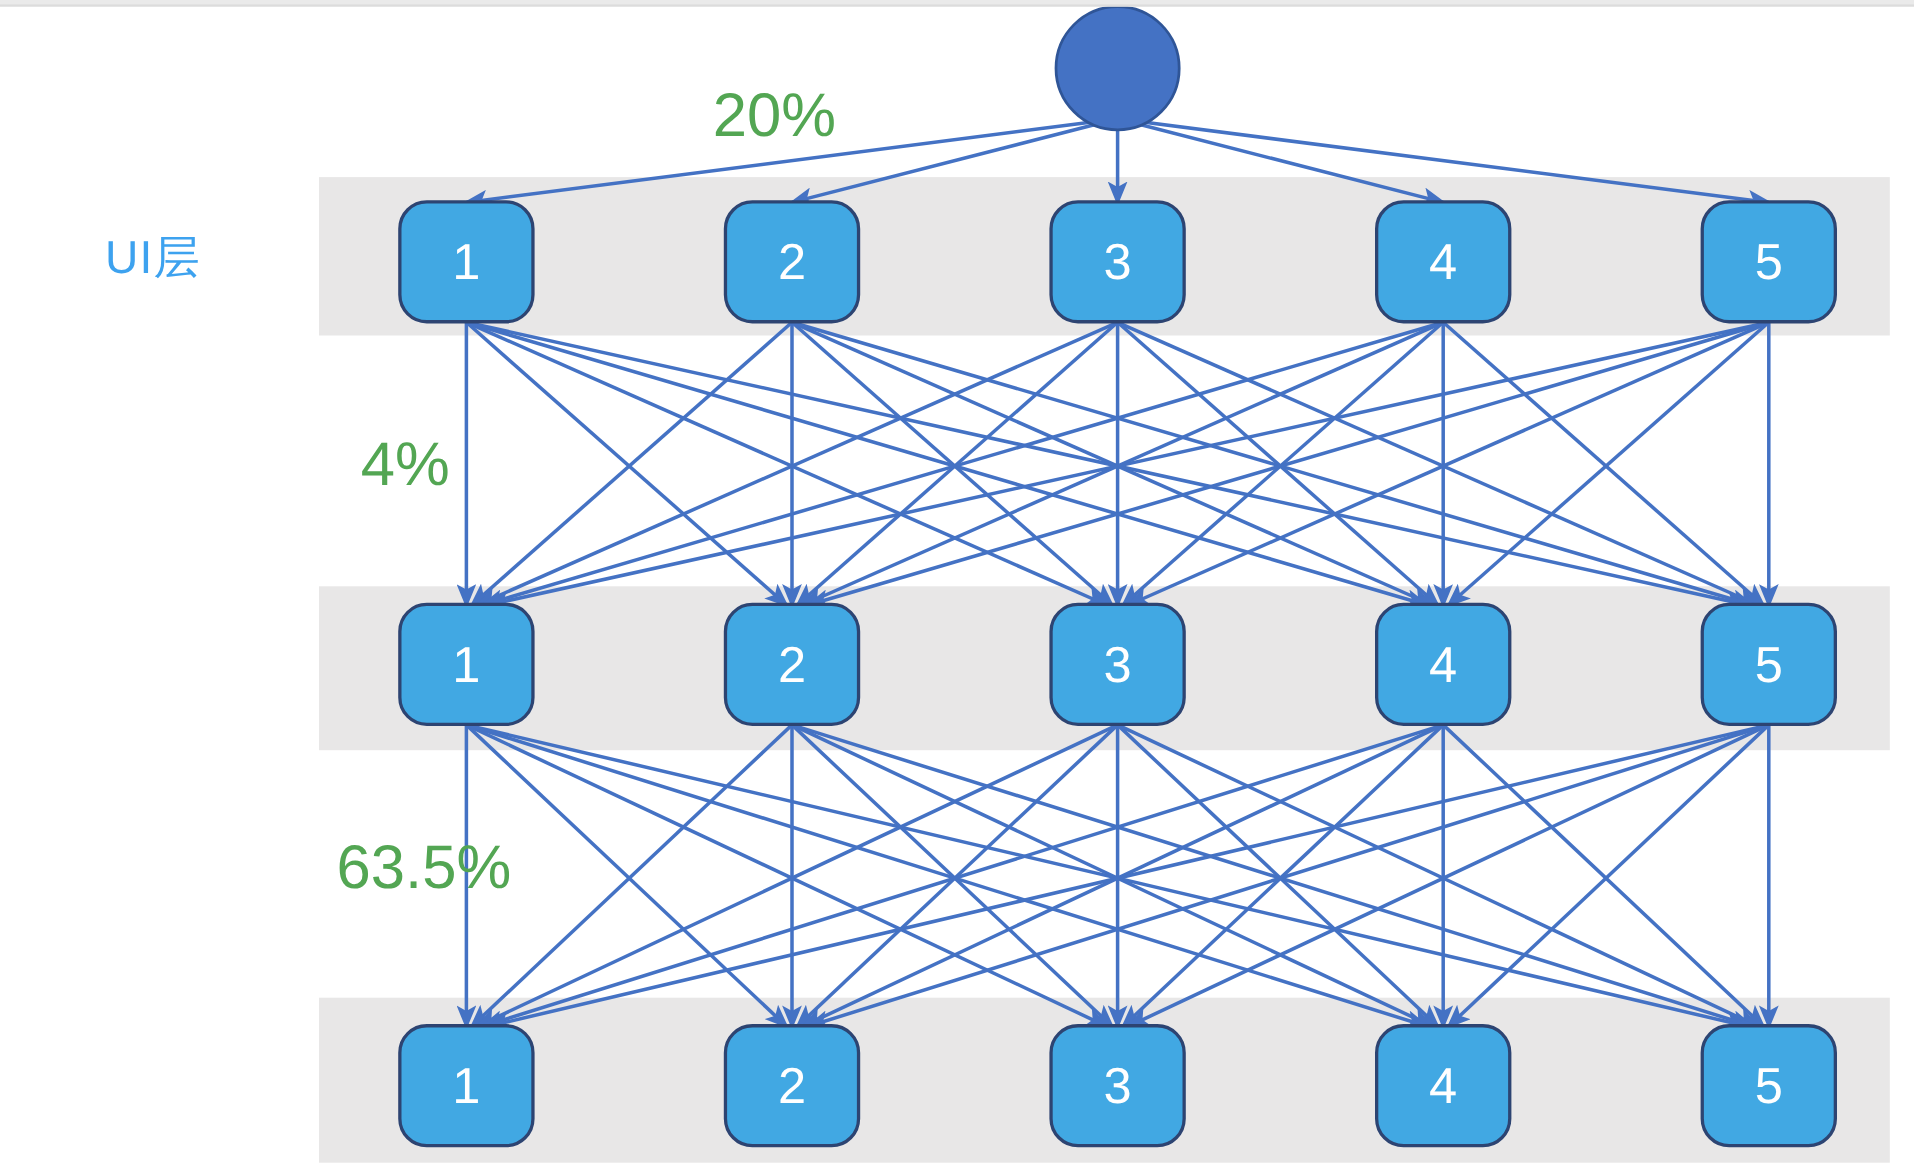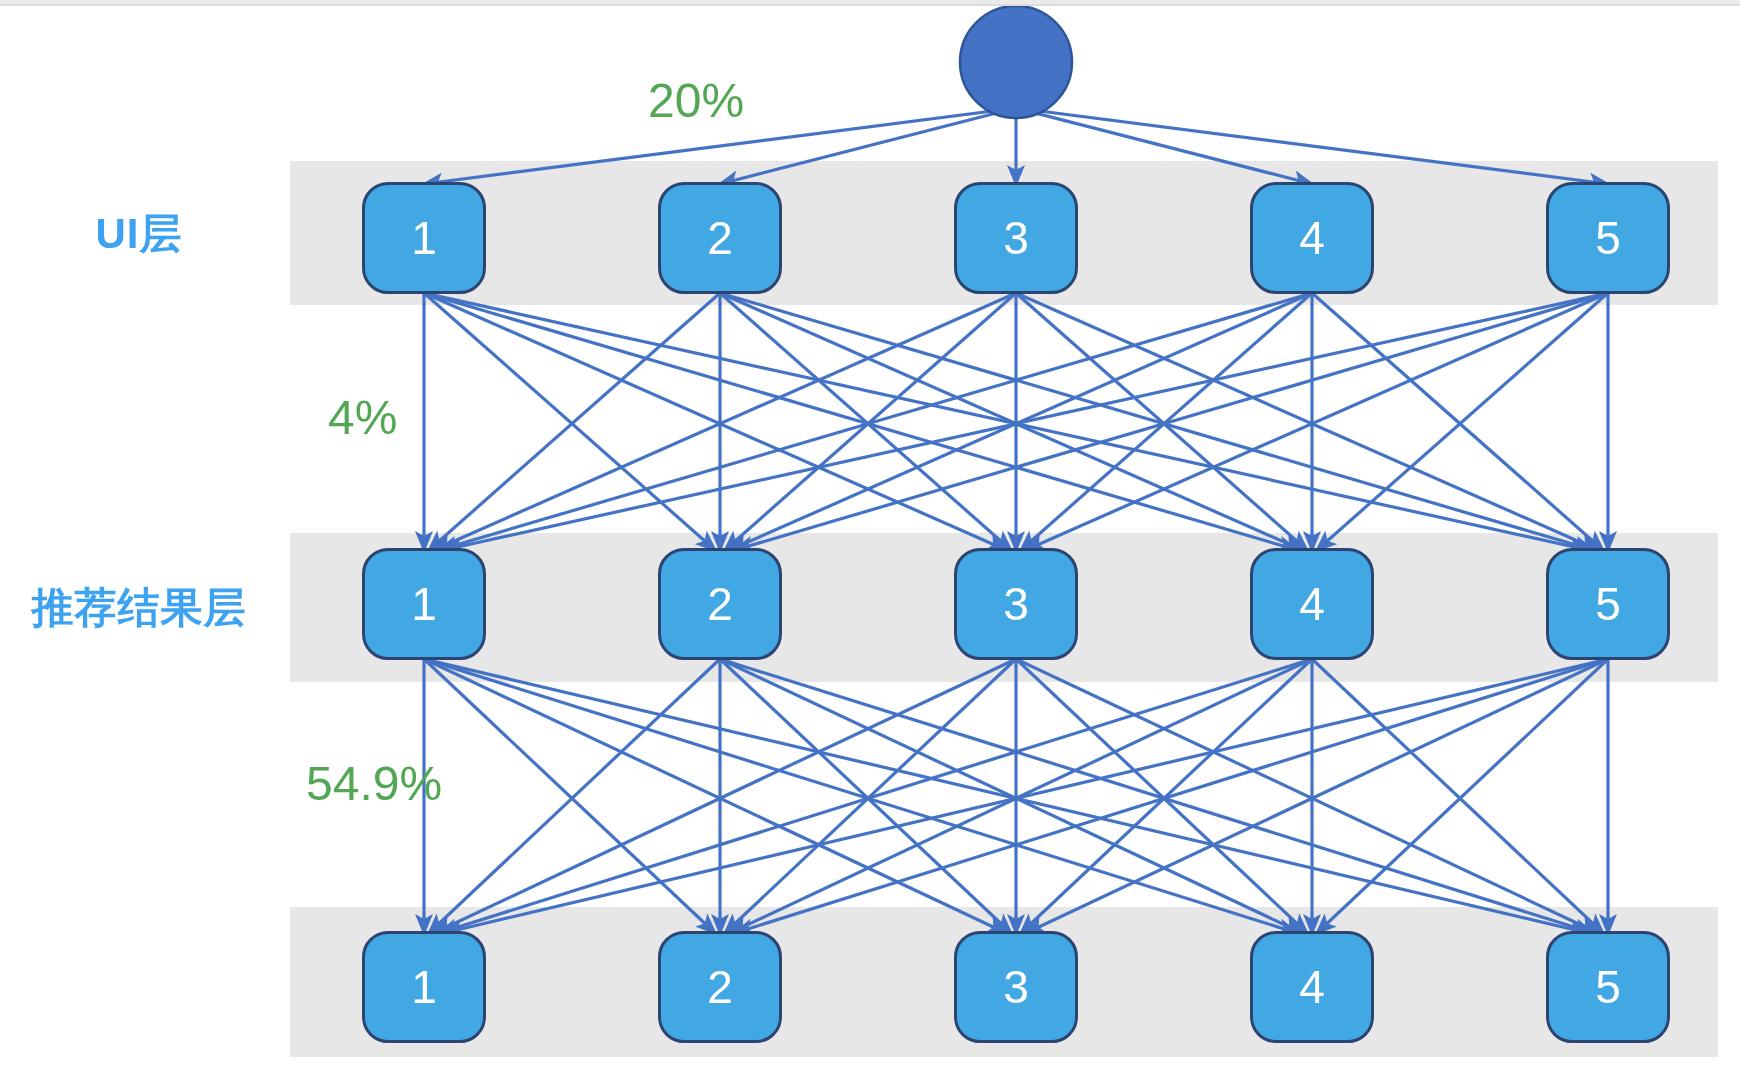--- a/index.html
+++ b/index.html
@@ -62,33 +62,33 @@
   .col4 { left: 1250px; }
   .col5 { left: 1546px; }
 
   .layer-label {
     position: absolute;
     left: 25px;
     width: 228px;
     text-align: center;
     color: #3da2ef;
     font-size: 42px;
-    font-weight: 700;
+    font-weight: 400;
     letter-spacing: 1px;
     z-index: 2;
     line-height: 1.1;
   }
   .label-1 { top: 211px; }
   .label-2 { top: 585px; }
   .label-3 { top: 962px; }
 
   .rate-label {
     position: absolute;
     color: #53a653;
-    font-size: 48px;
+    font-size: 56px;
     font-weight: 400;
     z-index: 3;
     line-height: 1;
   }
   .rate-1 { left: 648px; top: 77px; }
   .rate-2 { left: 328px; top: 394px; }
   .rate-3 { left: 306px; top: 760px; }
 </style>
 </head>
 <body>
@@ -159,25 +159,24 @@
       <line x1="1312" y1="659" x2="1603" y2="933" stroke="#4472c4" stroke-width="3.2" marker-end="url(#arw)"></line>
       <line x1="1608" y1="659" x2="444" y2="933" stroke="#4472c4" stroke-width="3.2" marker-end="url(#arw)"></line>
       <line x1="1608" y1="659" x2="735" y2="933" stroke="#4472c4" stroke-width="3.2" marker-end="url(#arw)"></line>
       <line x1="1608" y1="659" x2="1026" y2="933" stroke="#4472c4" stroke-width="3.2" marker-end="url(#arw)"></line>
       <line x1="1608" y1="659" x2="1317" y2="933" stroke="#4472c4" stroke-width="3.2" marker-end="url(#arw)"></line>
       <line x1="1608" y1="659" x2="1608" y2="933" stroke="#4472c4" stroke-width="3.2" marker-end="url(#arw)"></line>
       <circle cx="1016" cy="62" r="56" fill="#4472c4" stroke="#2f5597" stroke-width="2.5"></circle>
     </svg>
 
   <div class="layer-label label-1">UI层</div>
-  <div class="layer-label label-2">推荐结果层</div>
 
   <div class="rate-label rate-1">20%</div>
   <div class="rate-label rate-2">4%</div>
-  <div class="rate-label rate-3">54.9%</div>
+  <div class="rate-label rate-3">63.5%</div>
 
   <div class="node row1 col1">1</div>
   <div class="node row1 col2">2</div>
   <div class="node row1 col3">3</div>
   <div class="node row1 col4">4</div>
   <div class="node row1 col5">5</div>
 
   <div class="node row2 col1">1</div>
   <div class="node row2 col2">2</div>
   <div class="node row2 col3">3</div>

